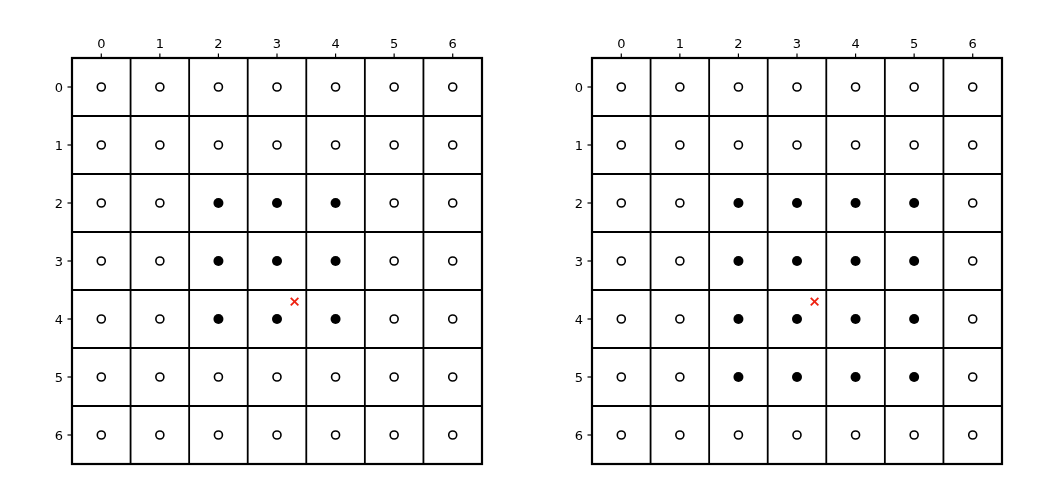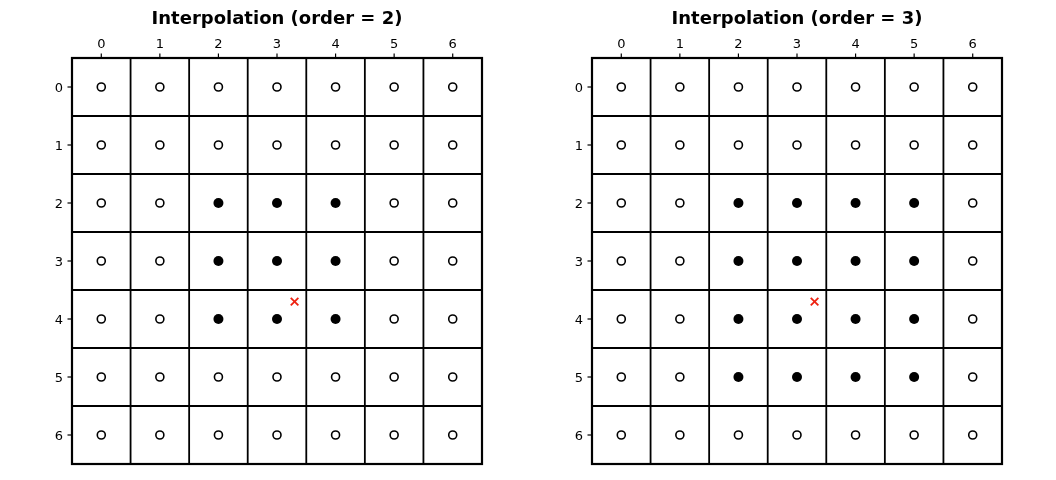--- a/index.html
+++ b/index.html
@@ -41,22 +41,20 @@
   text.ticklabel {
     font-family: "DejaVu Sans", sans-serif;
     font-size: 13px;
     fill: #000000;
   }
 </style>
 </head>
 <body>
 
 <div class="figure">
-  <div class="plot-title title-left">Interpolation (order = 2)</div>
-  <div class="plot-title title-right">Interpolation (order = 3)</div>
   <svg id="chart-svg" width="1056" height="480" viewBox="0 0 1056 480">
       <g>
         <line x1="130.57142857142856" y1="58" x2="130.57142857142856" y2="464" stroke="#000000" stroke-width="1.8"></line>
         <line x1="189.14285714285714" y1="58" x2="189.14285714285714" y2="464" stroke="#000000" stroke-width="1.8"></line>
         <line x1="247.71428571428572" y1="58" x2="247.71428571428572" y2="464" stroke="#000000" stroke-width="1.8"></line>
         <line x1="306.2857142857143" y1="58" x2="306.2857142857143" y2="464" stroke="#000000" stroke-width="1.8"></line>
         <line x1="364.85714285714283" y1="58" x2="364.85714285714283" y2="464" stroke="#000000" stroke-width="1.8"></line>
         <line x1="423.42857142857144" y1="58" x2="423.42857142857144" y2="464" stroke="#000000" stroke-width="1.8"></line>
         <line x1="72" y1="116" x2="482" y2="116" stroke="#000000" stroke-width="1.8"></line>
         <line x1="72" y1="174" x2="482" y2="174" stroke="#000000" stroke-width="1.8"></line>

